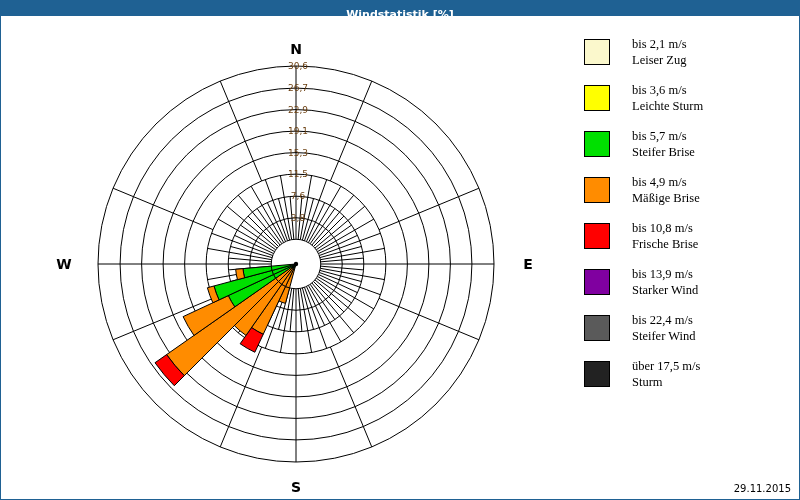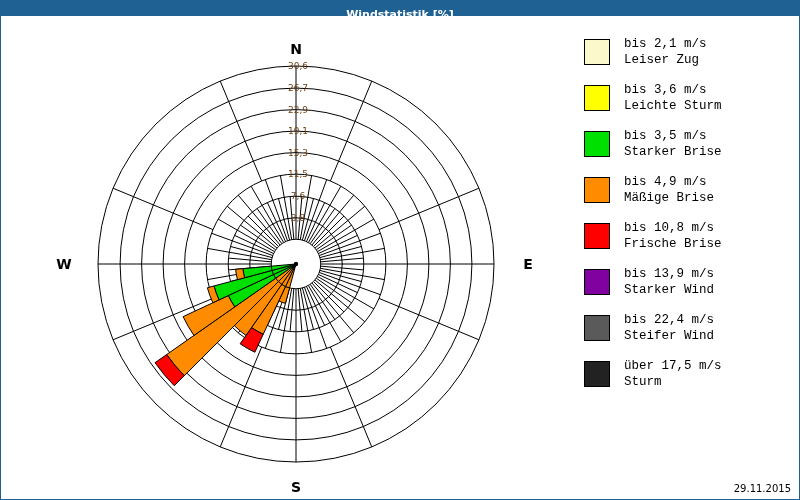--- a/index.html
+++ b/index.html
@@ -56,23 +56,24 @@
     height:40px;
   }
   .swatch{
     width:26px;height:26px;
     border:1px solid #000000;
     box-sizing:border-box;
     margin-right:14px;margin-top:3px;
     flex:0 0 auto;
   }
   .legend-text{
-    font-family:Liberation Mono, monospace;
+    font-family:Liberation Serif, serif;
     font-size:12.5px;color:#000000;line-height:15.5px;
     padding-top:1px;
+    margin-left:8px;
   }
   .legend-text div{white-space:nowrap;}
   
   #datestamp{
     position:absolute;right:8px;bottom:5px;
     font-family:"DejaVu Sans","Liberation Sans",sans-serif;
     font-size:10px;color:#000000;text-align:center;
   }
 </style>
 </head>
@@ -241,22 +242,22 @@
         <div class="legend-row">
           <div class="swatch" style="background: rgb(255, 255, 0);"></div>
           <div class="legend-text">
             <div>bis 3,6 m/s</div>
             <div>Leichte Sturm</div>
           </div>
         </div>
         <div class="legend-row">
           <div class="swatch" style="background: rgb(0, 224, 0);"></div>
           <div class="legend-text">
-            <div>bis 3,5 m/s</div>
-            <div>Starker Brise</div>
+            <div>bis 5,7 m/s</div>
+            <div>Steifer Brise</div>
           </div>
         </div>
         <div class="legend-row">
           <div class="swatch" style="background: rgb(255, 140, 0);"></div>
           <div class="legend-text">
             <div>bis 4,9 m/s</div>
             <div>Mäßige Brise</div>
           </div>
         </div>
         <div class="legend-row">

